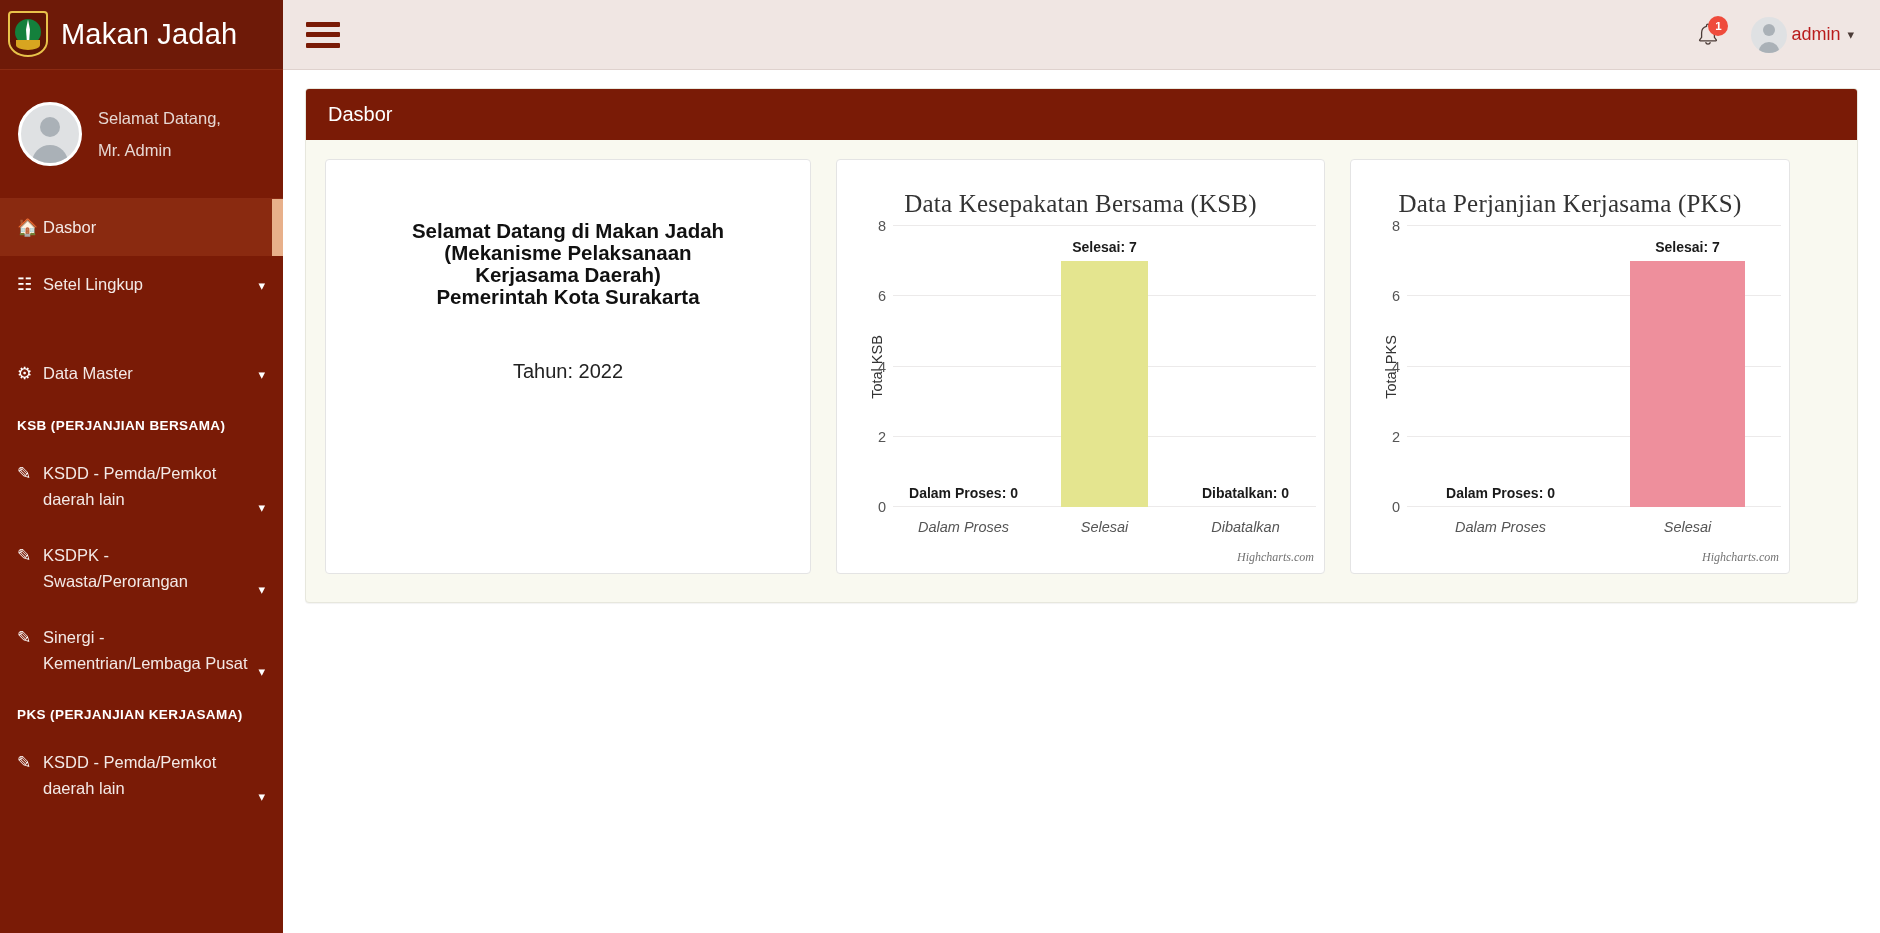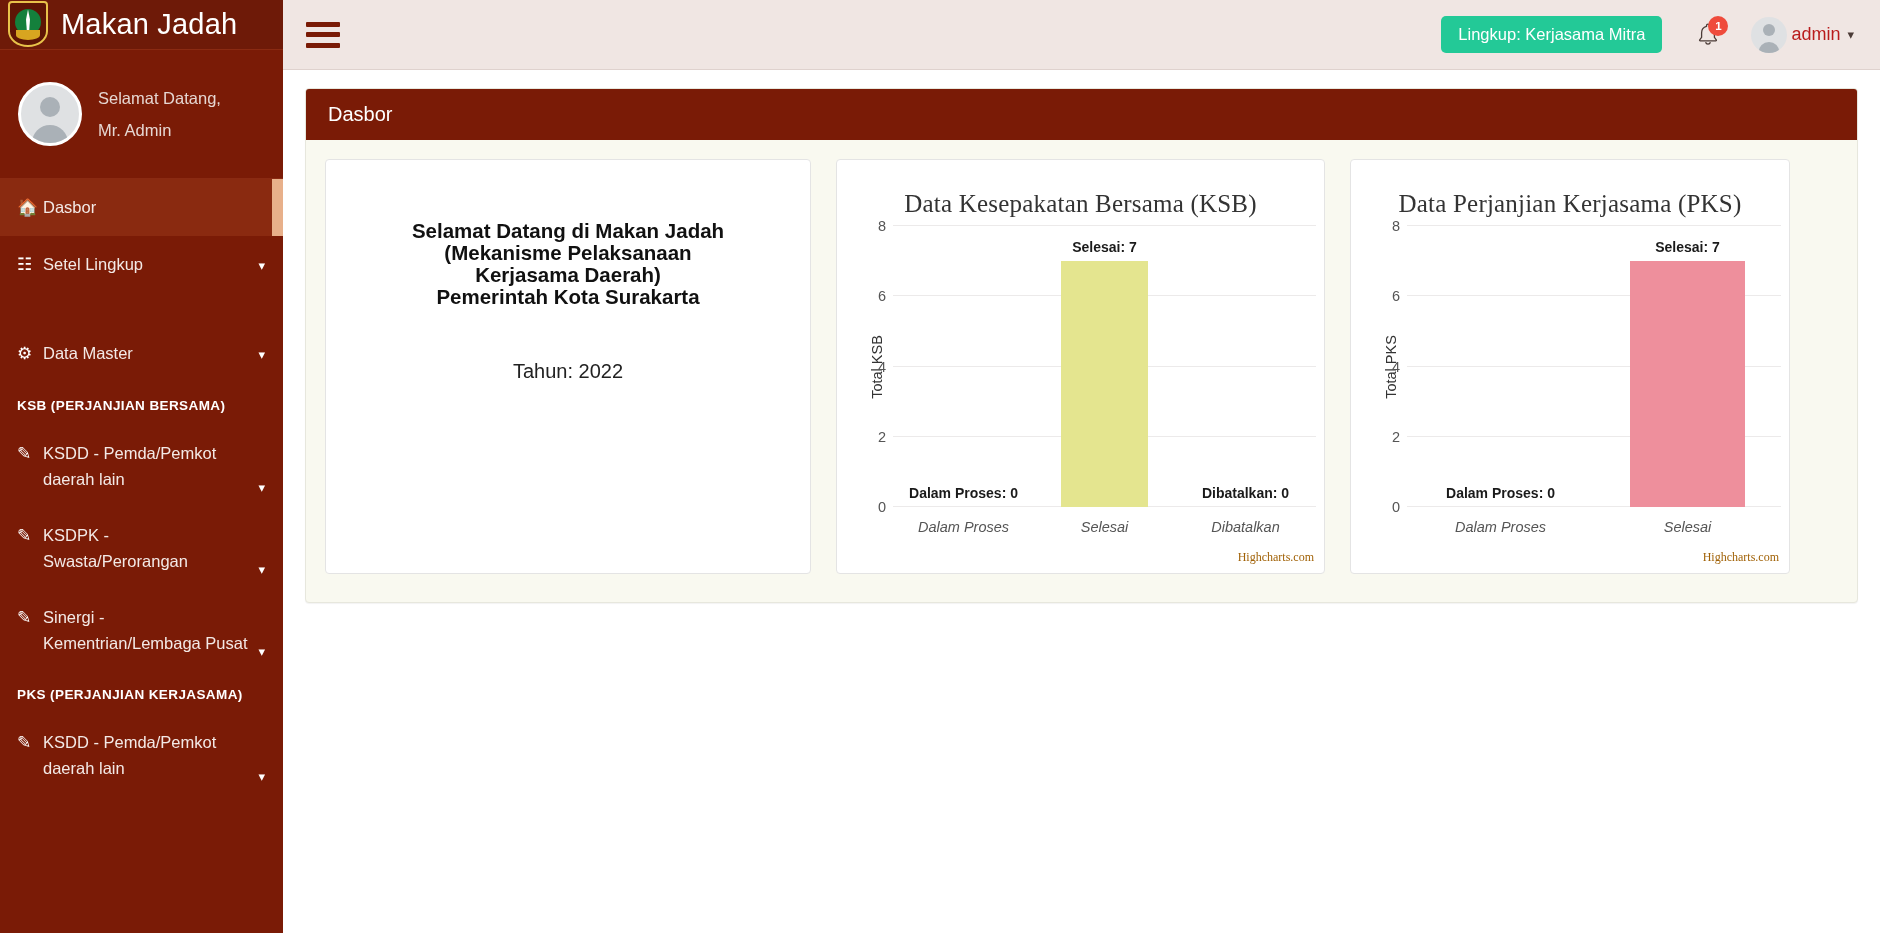--- a/index.html
+++ b/index.html
@@ -13,21 +13,21 @@
   .app { position: relative; width: 1880px; height: 933px; }
 
   
   .sidebar {
     position: absolute; left: 0; top: 0;
     width: 283px; height: 933px;
     background: #7a1b06;
     overflow: hidden;
   }
   .brand {
-    height: 50px;
+    height: 70px;
     display: flex; align-items: center;
     padding-left: 8px;
     background: #6e1a08;
     border-bottom: 1px solid #8a2a12;
   }
   .brand-logo {
     width: 42px; height: 48px;
     flex: 0 0 42px;
     position: relative;
   }
@@ -360,22 +360,23 @@
     flex: 1 1 0;
     text-align: center;
     font-size: 14.5px;
     color: #555555;
     font-style: italic;
   }
   .credits {
     position: absolute;
     right: 10px; bottom: 8px;
     font-size: 12px;
-    color: #a16207;
+    color: #737373;
     font-family: "Liberation Serif", serif;
+    font-style: italic;
   }
 </style>
 </head>
 <body>
 
 <div class="app">
 
   <aside class="sidebar">
 
     <div class="brand">
@@ -452,21 +453,20 @@
     </nav>
   </aside>
 
   <header class="topbar">
     <div class="hamburger">
       <span></span>
         <span></span>
         <span></span>
     </div>
     <div class="topbar-right">
-      <div class="scope-badge">Lingkup: Kerjasama Mitra</div>
       <div class="bell-wrap">
         <svg width="24" height="26" viewBox="0 0 24 26">
           <path d="M12 2.2c-.8 0-1.5.7-1.5 1.5v.6C7.6 5 5.6 7.6 5.6 10.7v4.6l-1.9 2.6c-.3.4 0 1 .5 1h15.6c.5 0 .8-.6.5-1l-1.9-2.6v-4.6c0-3.1-2-5.7-4.9-6.4v-.6c0-.8-.7-1.5-1.5-1.5z" fill="none" stroke="#4b3b37" stroke-width="1.3"></path>
           <path d="M9.6 20.3a2.5 2.5 0 0 0 4.8 0" fill="none" stroke="#4b3b37" stroke-width="1.3"></path>
         </svg>
         <span class="bell-badge">1</span>
       </div>
       <div class="avatar-sm">
         <div class="head"></div>
           <div class="body"></div>

